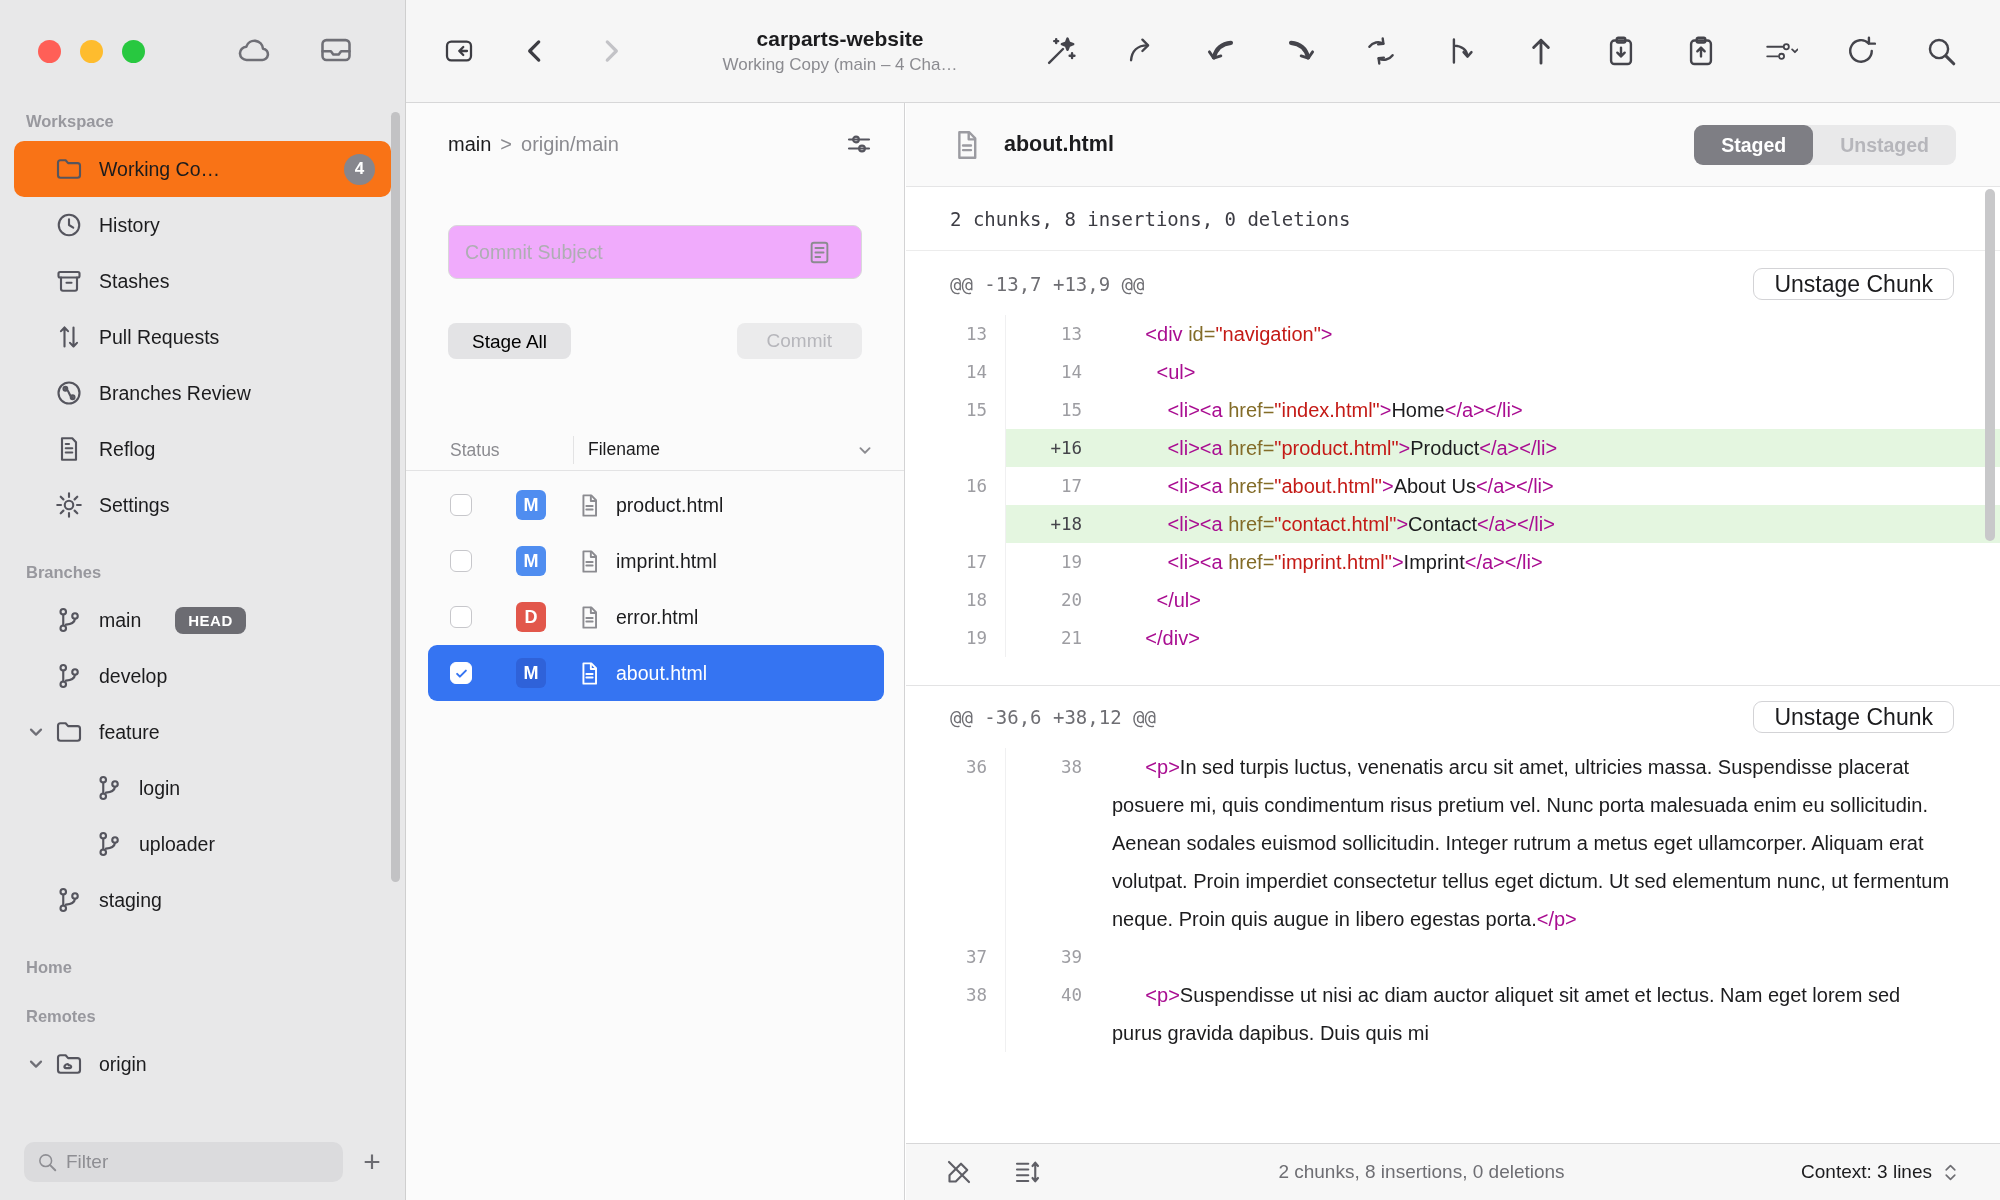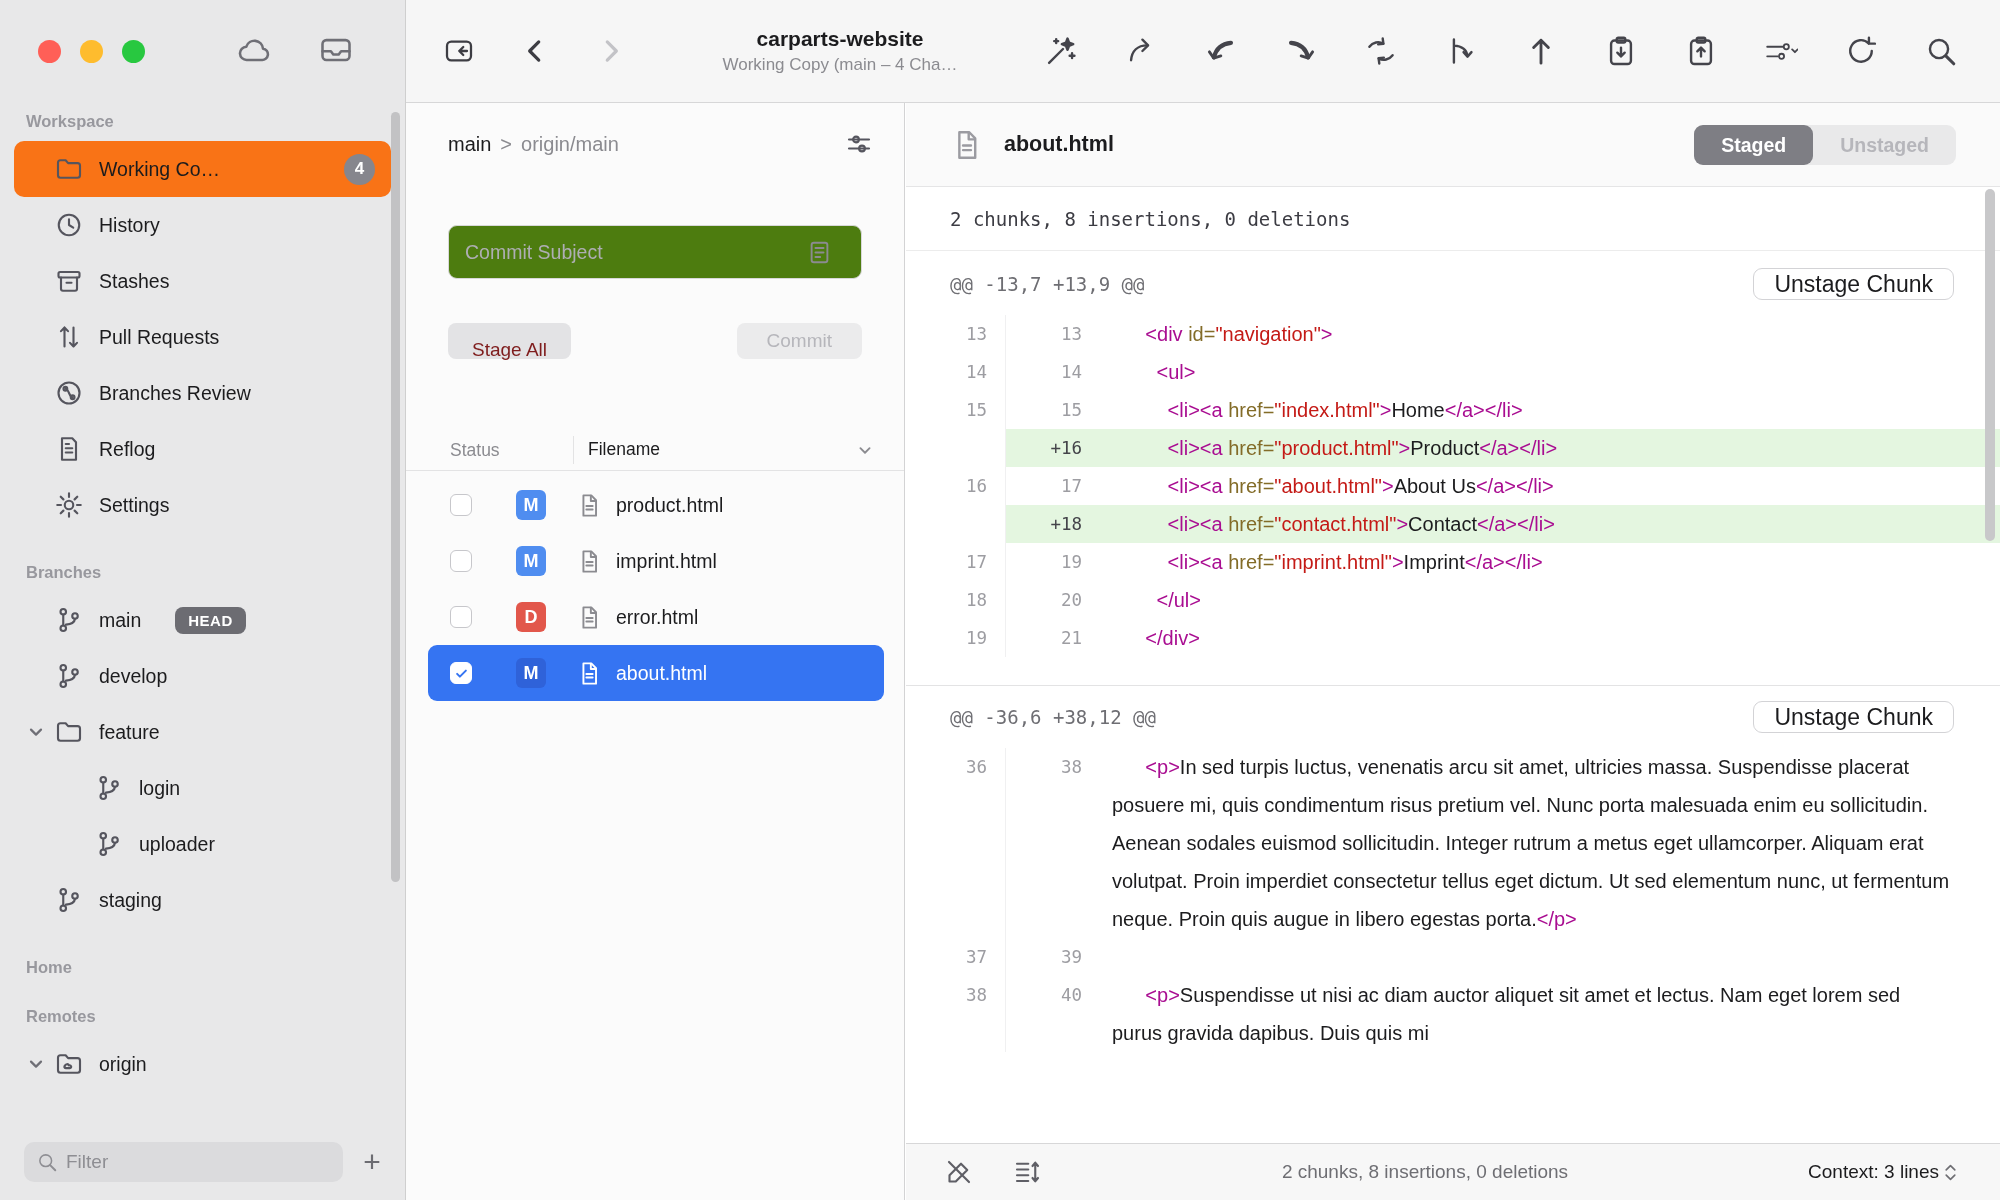--- a/index.html
+++ b/index.html
@@ -45,26 +45,26 @@
   .tb-title .t2{font-size:17px;color:#8b8b90;margin-top:4px;white-space:nowrap;overflow:hidden;}
   .tb-right{display:flex;align-items:center;gap:46px;margin-left:auto;margin-right:42px;color:#44444b;}
   .tb-right .tb-btn{width:34px;height:34px;}
 
   
   .commit-panel{position:absolute;left:406px;top:103px;width:499px;bottom:0;background:#fbfbfb;border-right:1px solid #d3d3d4;}
   .breadcrumb{display:flex;align-items:center;padding:26px 30px 0 42px;font-size:20px;gap:9px;}
   .bc-branch{color:#1c1c1e;}
   .bc-sep,.bc-up{color:#8b8b90;}
   .bc-filter{margin-left:auto;width:30px;height:30px;color:#55555e;}
-  .subject-box{margin:66px 42px 0;height:54px;border:1px solid #d8d8d9;background:#4d7c0f;border-radius:9px;display:flex;align-items:center;padding:0 28px 0 16px;}
+  .subject-box{margin:66px 42px 0;height:54px;border:1px solid #d8d8d9;background:#f0abfc;border-radius:9px;display:flex;align-items:center;padding:0 28px 0 16px;}
   .subject-box input{flex:1;border:none;outline:none;background:transparent;font-size:19.5px;color:#1c1c1e;min-width:0;}
   .subject-box input::placeholder{color:#aeaeb3;}
   .subject-box .icon{width:27px;height:27px;color:#8b8b90;flex:none;}
   .btn-row{margin:44px 42px 0;display:flex;justify-content:space-between;}
-  .btn{height:36px;border:none;border-radius:8px;font-size:19px;padding:16px 24px;background:#e3e3e5;color:#7f1d1d;}
+  .btn{height:36px;border:none;border-radius:8px;font-size:19px;padding:8px 24px;background:#e3e3e5;color:#000000;}
   .btn.disabled{background:#ebebec;color:#b6b6bb;padding:0 30px;}
   .list-head{margin-top:70px;height:42px;display:flex;align-items:center;padding:0 28px 0 44px;border-bottom:1px solid #e3e3e4;font-size:17.5px;color:#8b8b90;}
   .lh-status{width:124px;border-right:1px solid #e3e3e4;height:28px;line-height:28px;}
   .lh-file{padding-left:14px;color:#1c1c1e;}
   .lh-sort{margin-left:auto;width:22px;height:22px;color:#8b8b90;}
   .file-list{padding-top:6px;}
   .file-row{height:56px;margin:0 20px 0 22px;border-radius:9px;display:flex;align-items:center;padding-left:22px;font-size:19.5px;color:#1c1c1e;}
   .file-row.selected{background:#3574f2;color:#fff;}
   .cb{width:22px;height:22px;border:1.5px solid #c7c7cb;border-radius:6px;background:#fff;flex:none;display:flex;align-items:center;justify-content:center;color:#3574f2;}
   .cb svg{width:15px;height:15px;fill:none;stroke:currentColor;stroke-width:3.2;stroke-linecap:round;stroke-linejoin:round;}
@@ -99,21 +99,21 @@
   .d-row.add .d-new,.d-row.add .d-code{background:#e4f6e0;}
   .d-row.add .d-new{color:#44444a;}
   .tok-tag{color:#a90d91;}
   .tok-attr{color:#836c28;}
   .tok-string{color:#c41a16;}
   .tok-plain{color:#1c1c1e;}
   .diff-footer{position:absolute;left:0;right:0;bottom:0;height:57px;background:#f7f7f7;border-top:1px solid #d7d7d8;display:flex;align-items:center;padding:0 38px;}
   .ft-ic{width:30px;height:30px;color:#5f5f66;flex:none;}
   .ft-ic+.ft-ic{margin-left:38px;}
   .ft-summary{flex:1;text-align:center;font-size:19px;color:#6e6e73;}
-  .ft-context{display:flex;align-items:center;font-size:19px;color:#1c1c1e;}
+  .ft-context{display:flex;align-items:center;gap:7px;font-size:19px;color:#1c1c1e;}
   .ft-context .icon{width:23px;height:23px;color:#6e6e73;}
   .diff-scrollbar{position:absolute;right:5px;top:86px;width:10px;height:352px;border-radius:5px;background:#c8c8ca;}
 </style>
 </head>
 <body>
 
 <div class="sidebar">
   <div class="traffic" id="traffic">
       <i class="t-0"></i>
       <i class="t-1"></i>

